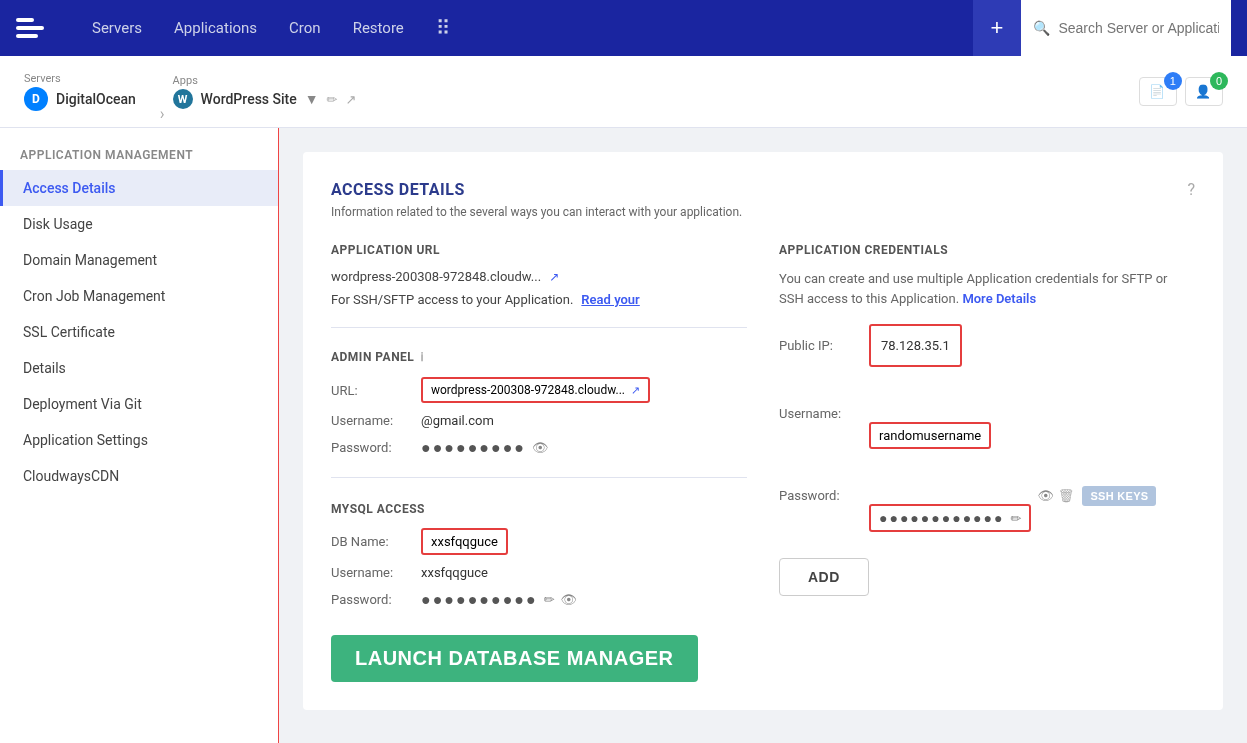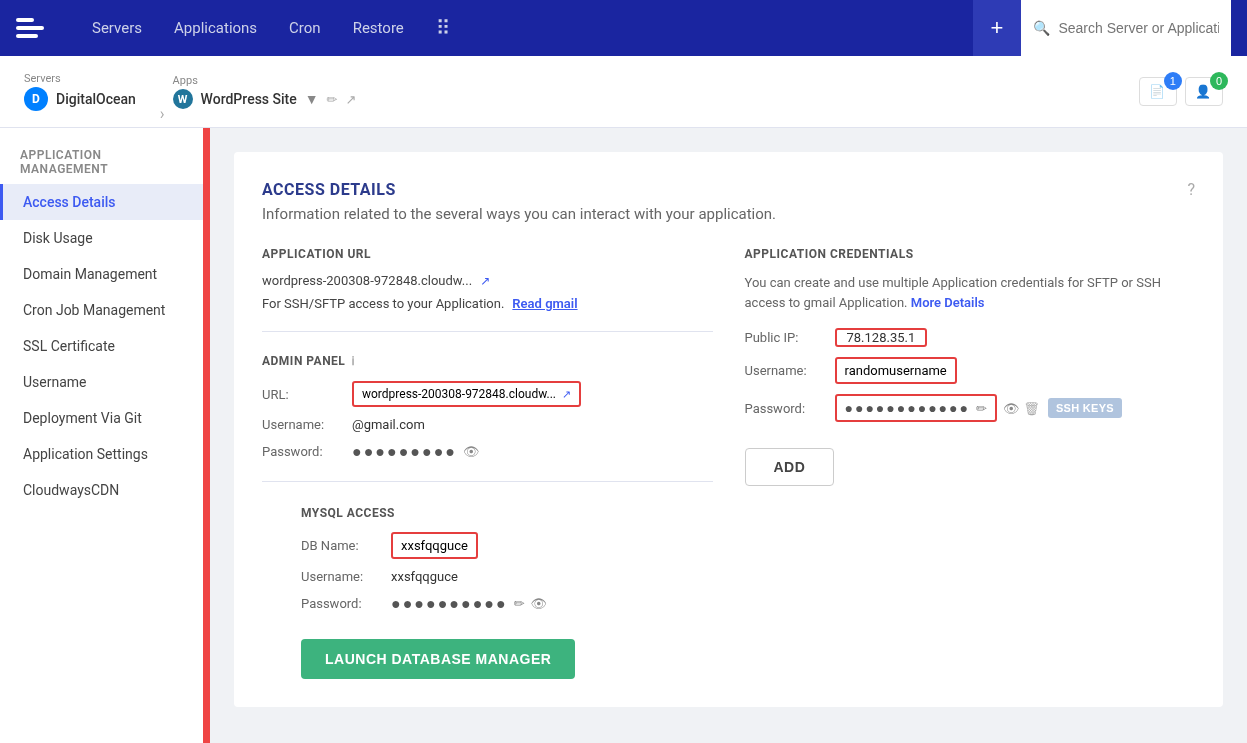--- a/index.html
+++ b/index.html
@@ -153,23 +153,23 @@
     }
 
     
     .main-layout {
       display: flex;
       min-height: calc(743px - 56px - 72px);
     }
 
     
     .sidebar {
-      width: 210px;
-      background: #fff;
-      border-right: 7px solid #ef4444;
+      width: 279px;
+      background: #fff;
+      border-right: 1px solid #ef4444;
       padding: 20px 0;
       flex-shrink: 0;
     }
     .sidebar-section-title {
       font-size: 12px;
       font-weight: 600;
       color: #888;
       padding: 0 20px 8px 20px;
       text-transform: uppercase;
       letter-spacing: 0.5px;
@@ -201,21 +201,21 @@
     }
     .section-heading {
       font-size: 16px;
       font-weight: 700;
       color: #2c3b8c;
       letter-spacing: 0.5px;
       margin-bottom: 6px;
       text-transform: uppercase;
     }
     .section-desc {
-      font-size: 15px;
+      font-size: 12px;
       color: #666;
       margin-bottom: 24px;
     }
     .help-icon {
       float: right;
       color: #aaa;
       font-size: 16px;
       cursor: pointer;
     }
 
@@ -284,45 +284,44 @@
       align-items: center;
       gap: 6px;
     }
     .dots { color: #555; letter-spacing: 2px; font-size: 16px; }
     .eye-icon { color: #888; cursor: pointer; }
     .edit-icon { color: #888; cursor: pointer; font-size: 13px; }
 
     
     .mysql-section {
       margin-top: 24px;
-      margin-left: 39px;
     }
     .launch-btn {
       background: #3db37e;
       color: #fff;
       border: none;
       padding: 12px 24px;
-      font-size: 14px;
+      font-size: 20px;
       font-weight: 600;
       border-radius: 4px;
       cursor: pointer;
       letter-spacing: 0.5px;
       text-transform: uppercase;
       margin-top: 16px;
       display: inline-block;
     }
 
     
     .credentials-box {
       background: #fff;
     }
     .ip-outlined {
       border: 2px solid #e53e3e;
       border-radius: 3px;
-      padding: 0 10px;
+      padding: 12px 10px;
       font-size: 13px;
       color: #333;
     }
     .cred-desc {
       font-size: 13px;
       color: #666;
       line-height: 1.5;
       margin-bottom: 16px;
     }
     .cred-desc a { color: #3d5af1; text-decoration: none; font-weight: 500; }
@@ -342,20 +341,21 @@
       align-items: center;
       gap: 6px;
     }
     .cred-outlined {
       border: 2px solid #e53e3e;
       border-radius: 3px;
       padding: 4px 8px;
       display: flex;
       align-items: center;
       gap: 6px;
+      margin-top: 45px;
     }
     .ssh-keys-btn {
       background: #b0c4de;
       color: #fff;
       border: none;
       padding: 4px 8px;
       font-size: 11px;
       font-weight: 600;
       border-radius: 3px;
       cursor: pointer;
@@ -469,21 +469,21 @@
 
 <div class="main-layout">
 
   <div class="sidebar">
     <div class="sidebar-section-title">Application Management</div>
     <div class="sidebar-item active">Access Details</div>
     <div class="sidebar-item">Disk Usage</div>
     <div class="sidebar-item">Domain Management</div>
     <div class="sidebar-item">Cron Job Management</div>
     <div class="sidebar-item">SSL Certificate</div>
-    <div class="sidebar-item">Username</div>
+    <div class="sidebar-item">Details</div>
     <div class="sidebar-item">Deployment Via Git</div>
     <div class="sidebar-item">Application Settings</div>
     <div class="sidebar-item">CloudwaysCDN</div>
   </div>
 
   <div class="content">
     <div class="content-card">
       <span class="help-icon">?</span>
       <div class="section-heading">ACCESS DETAILS</div>
       <div class="section-desc">Information related to the several ways you can interact with your application.</div>
@@ -493,21 +493,21 @@
         <div>
 
           <div>
             <div class="sub-section-title">APPLICATION URL</div>
             <div class="info-row">
               <span>wordpress-200308-972848.cloudw...</span>
               <span style="color:#3d5af1;cursor:pointer;font-size:12px;">↗</span>
             </div>
             <div class="info-row">
               <span>For SSH/SFTP access to your Application.</span>
-              <a href="#" style="color:#3d5af1;font-weight:600;text-decoration:underline;">Read gmail</a>
+              <a href="#" style="color:#3d5af1;font-weight:600;text-decoration:underline;">Read your</a>
             </div>
           </div>
 
           <div class="divider"></div>
 
           <div class="panel-section">
             <div class="panel-title">
               <span>ADMIN PANEL</span>
               <span style="color:#aaa;font-size:12px;">ℹ</span>
             </div>
@@ -554,21 +554,21 @@
               </div>
             </div>
             <button class="launch-btn">LAUNCH DATABASE MANAGER</button>
           </div>
         </div>
 
         <div>
           <div class="credentials-box">
             <div class="sub-section-title">APPLICATION CREDENTIALS</div>
             <p class="cred-desc">
-              <span>You can create and use multiple Application credentials for SFTP or SSH access to gmail Application.</span>
+              <span>You can create and use multiple Application credentials for SFTP or SSH access to this Application.</span>
               <a href="#" style="color:#3d5af1;font-weight:600;">More Details</a>
             </p>
             <div class="cred-row">
               <span class="cred-label">Public IP:</span>
               <div class="cred-value">
                 <span class="ip-outlined">78.128.35.1</span>
               </div>
             </div>
             <div class="cred-row">
               <span class="cred-label">Username:</span>

